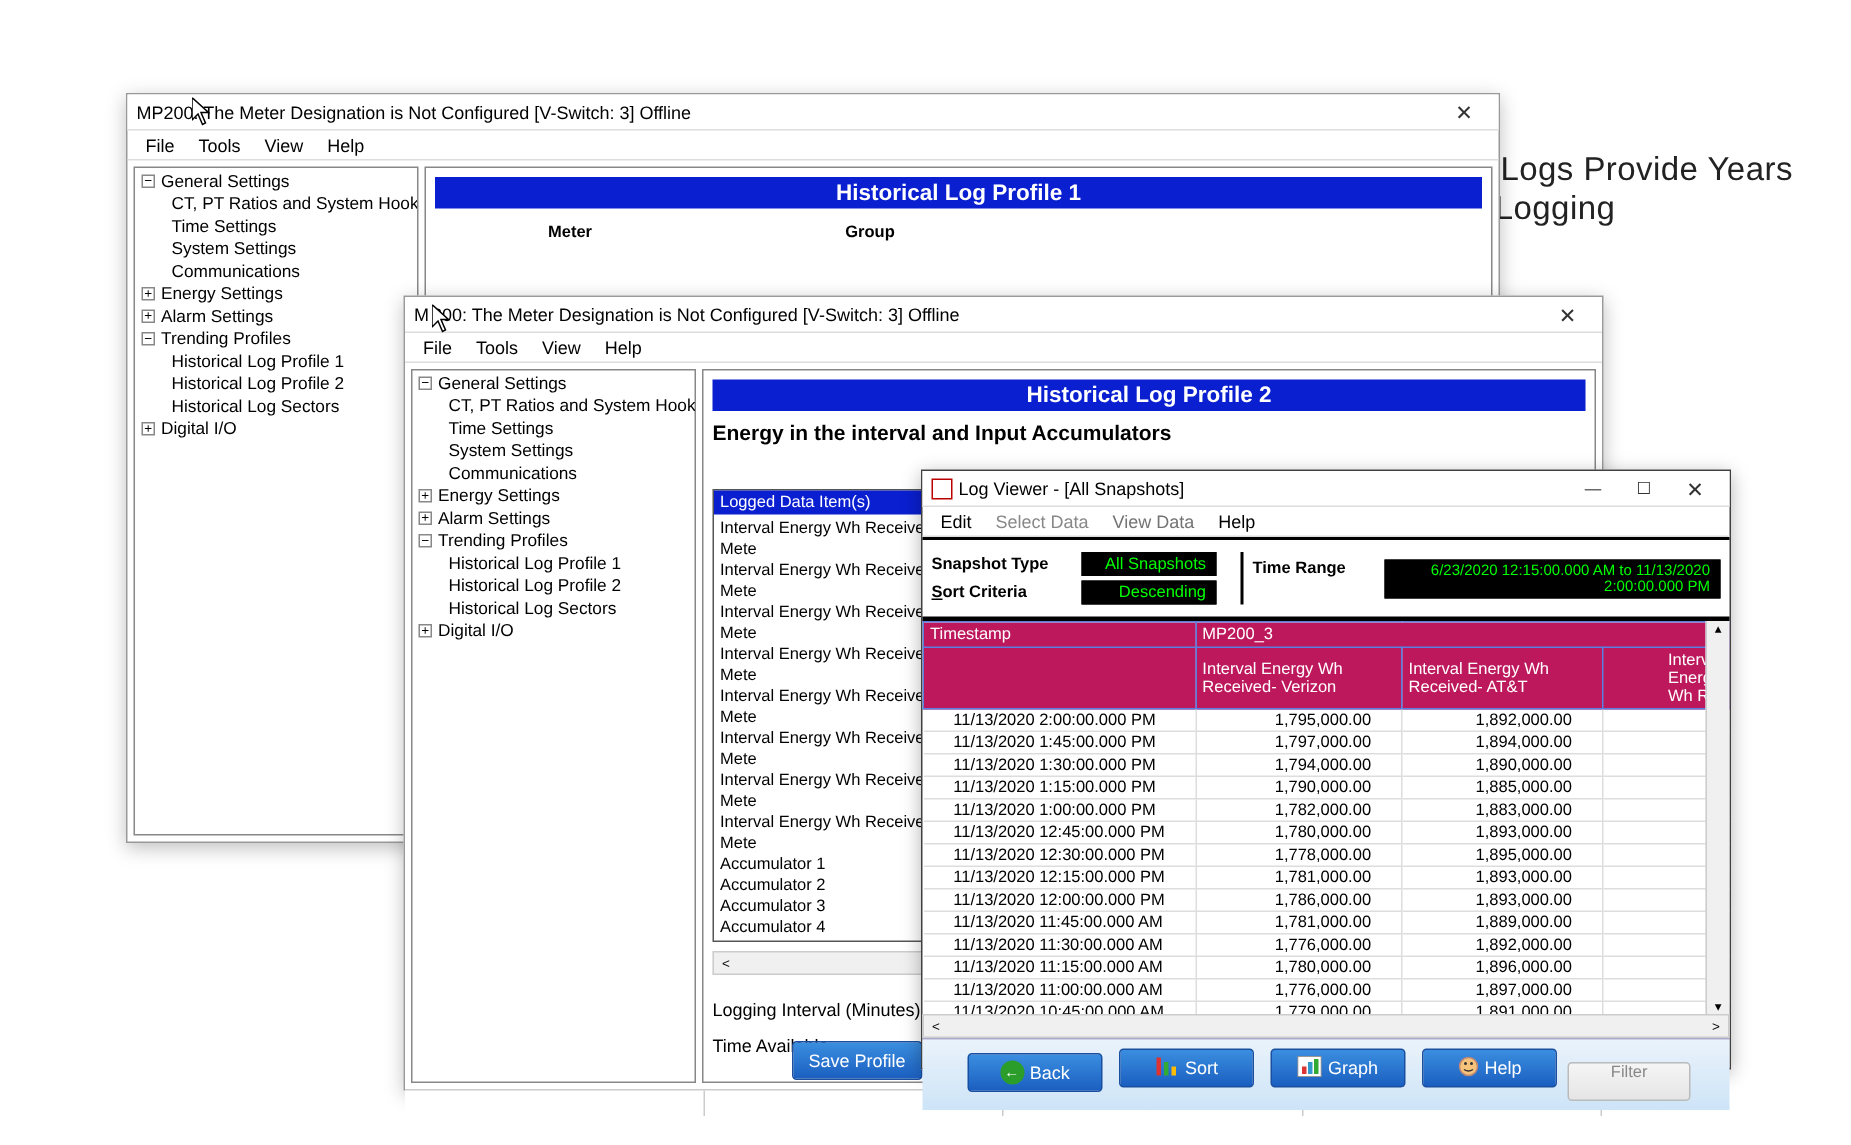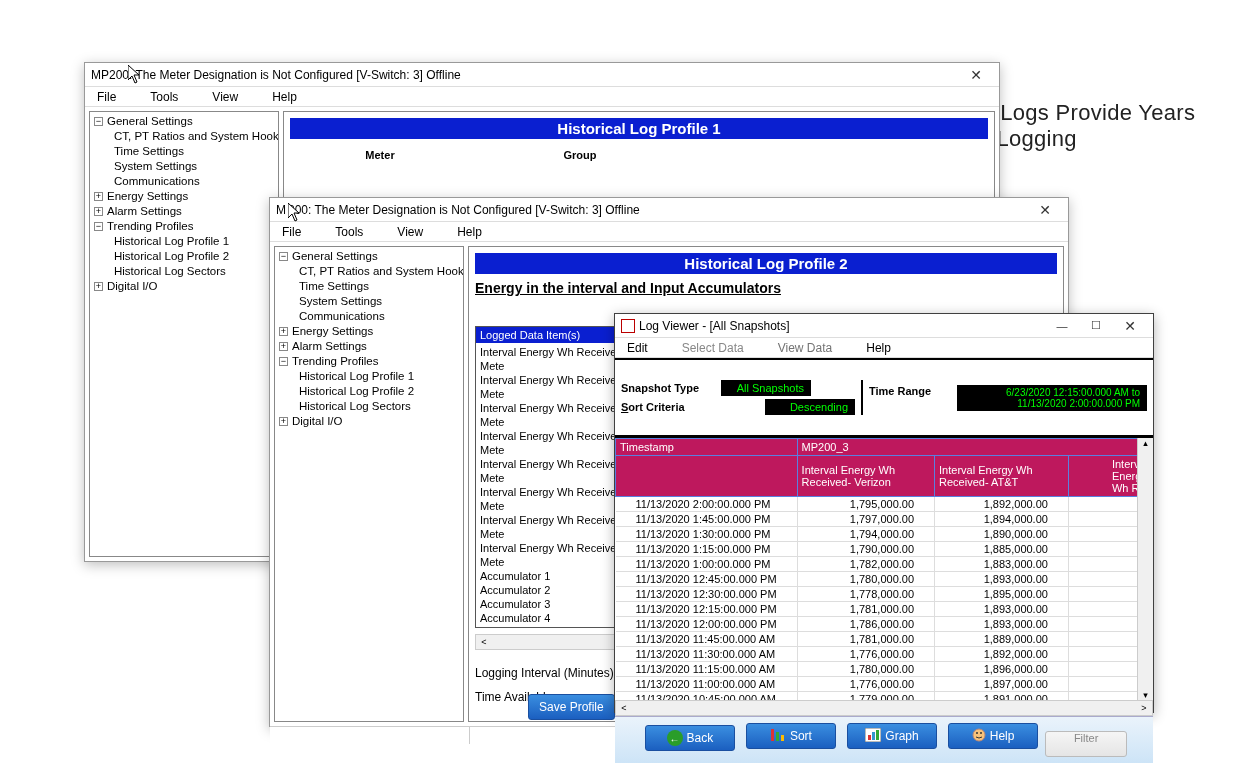--- a/index.html
+++ b/index.html
@@ -36,21 +36,21 @@
     align-items: center;
     justify-content: center;
     font-size: 11px;
     color: #333;
   }
   .close { font-size: 14px; }
   .menubar {
     height: 20px;
     display: flex;
     align-items: center;
-    gap: 18px;
+    gap: 0;
     padding: 0 4px;
     font-size: 12px;
     border-bottom: 1px solid #ddd;
   }
   .menubar span { padding: 2px 8px; }
   .body2 { display: flex; height: calc(100% - 44px); }
   .treepanel {
     width: 190px;
     border: 1px solid #888;
     margin: 4px;
@@ -72,21 +72,21 @@
   }
   .bluehdr {
     background: #0a1fd0;
     color: #fff;
     text-align: center;
     font-weight: bold;
     font-size: 15px;
     padding: 2px 0;
     margin-bottom: 6px;
   }
-  .subhdr { font-weight: bold; font-size: 14px; margin-bottom: 6px; text-decoration: underline; }
+  .subhdr { font-weight: bold; font-size: 14px; margin-bottom: 6px; }
   .sectlabel { font-weight: bold; font-size: 11px; text-align: center; }
   .dropdown {
     border: 1px solid #777;
     height: 18px;
     padding: 0 16px 0 4px;
     font-size: 11px;
     line-height: 16px;
     position: relative;
     background: #1d4ed8;
     display: inline-block;
@@ -141,21 +141,21 @@
   .listbody { padding: 2px 4px; }
   .scrollbar-h { height:16px; background:#f0f0f0; border:1px solid #ccc; display:flex; align-items:center; font-size:9px; }
   .scrollbar-h .arrow { width:16px; text-align:center; }
 
   
   .lv { position:absolute; background:#fff; border:1px solid #404040; box-shadow: 0 3px 12px rgba(0,0,0,0.3); }
   .lv .titlebar { background:#fff; }
   .lv .ctrlrow {
     display:flex;
     align-items:center;
-    padding: 20px 6px;
+    padding: 8px 6px;
     gap: 6px;
     border-top: 2px solid #000;
     border-bottom: 3px solid #000;
   }
   .lv .ctrllab { font-weight:bold; width:100px; }
   .blackbox {
     background:#000;
     color:#0f0;
     padding: 1px 6px;
     font-size: 11px;
@@ -363,21 +363,21 @@
     <span style="color:#888;">Select Data</span>
     <span style="color:#737373;">View Data</span>
     <span>Help</span>
   </div>
   <div class="ctrlrow">
     <div style="flex:0 0 200px; display:flex; flex-direction:column; gap:3px;">
       <div style="display:flex; align-items:center;">
         <span class="ctrllab">Snapshot Type</span>
         <span class="blackbox" style="width:90px;">All Snapshots</span>
       </div>
-      <div style="display:flex; align-items:center;gap:44px;">
+      <div style="display:flex; align-items:center;">
         <span class="ctrllab"><span style="text-decoration:underline;">S</span>ort Criteria</span>
         <span class="blackbox" style="width:90px;">Descending</span>
       </div>
     </div>
     <div style="width:2px; background:#000; align-self:stretch;"></div>
     <div style="flex:1; display:flex; align-items:flex-start; gap:8px;">
       <span class="ctrllab" style="width:80px;">Time Range</span>
       <span class="blackbox" style="flex:1; font-size:10px;">6/23/2020 12:15:00.000 AM to 11/13/2020 2:00:00.000 PM</span>
     </div>
   </div>

